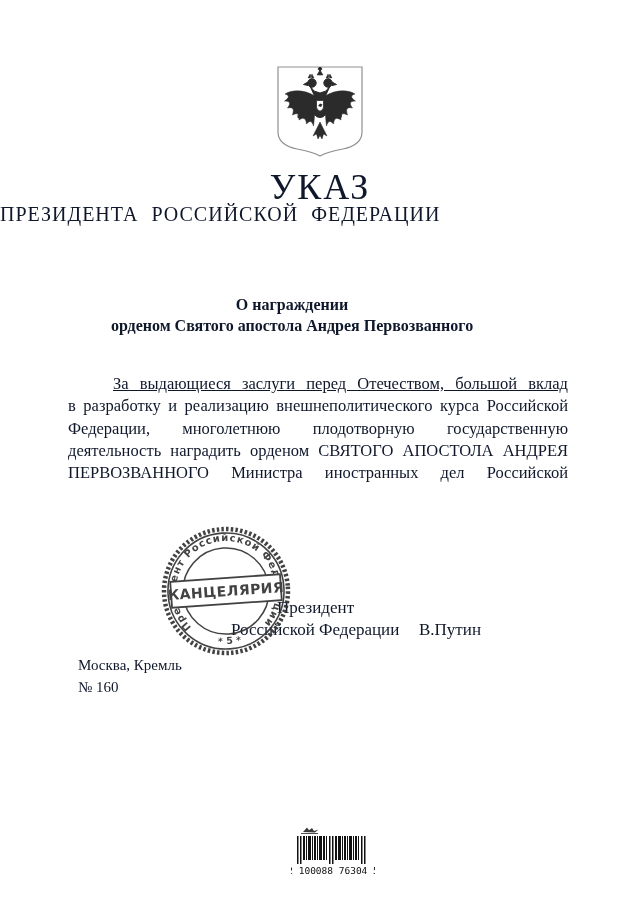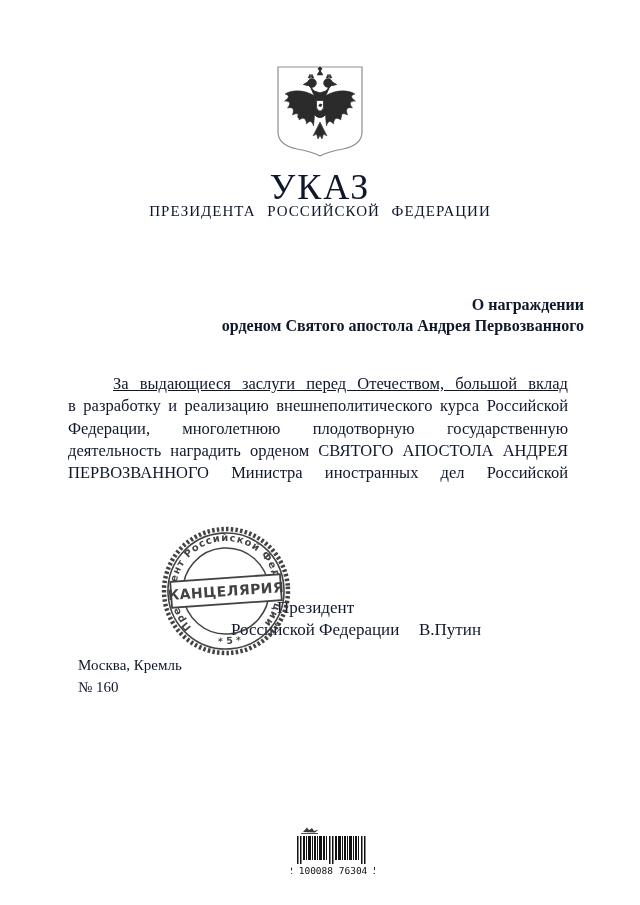--- a/index.html
+++ b/index.html
@@ -5,25 +5,25 @@
   html,body{margin:0;padding:0;background:#fff;}
   .page{position:relative;width:640px;height:905px;background:#ffffff;overflow:hidden;
         font-family:"Liberation Serif","DejaVu Serif",serif;color:#0f172a;}
 
   
   .arms-box{position:absolute;left:277px;top:66px;width:86px;height:92px;}
 
   
   .title{position:absolute;left:0;top:166px;width:640px;margin:0;text-align:center;
          font-size:36px;font-weight:normal;letter-spacing:2px;}
-  .subtitle{position:absolute;left:0;top:203px;width:640px;text-align:center;
-            font-size:15px;letter-spacing:1px;word-spacing:7px;}
+  .subtitle{position:absolute;left:0;top:203px;width:640px;
+            font-size:20px;letter-spacing:1px;word-spacing:7px;}
 
   
-  .subject{position:absolute;left:0;top:294px;width:584px;text-align:right;
+  .subject{position:absolute;left:0;top:294px;width:584px;text-align:center;
            font-weight:bold;font-size:16px;line-height:21px;}
 
   
   .body-block{position:absolute;left:68px;top:373px;width:500px;
               font-size:16.5px;line-height:22.3px;}
   .bline{text-align:justify;text-align-last:justify;white-space:normal;}
   .bline.indent{padding-left:45px;text-decoration:underline;}
   .bline.last{text-align-last:left;}
 
   

